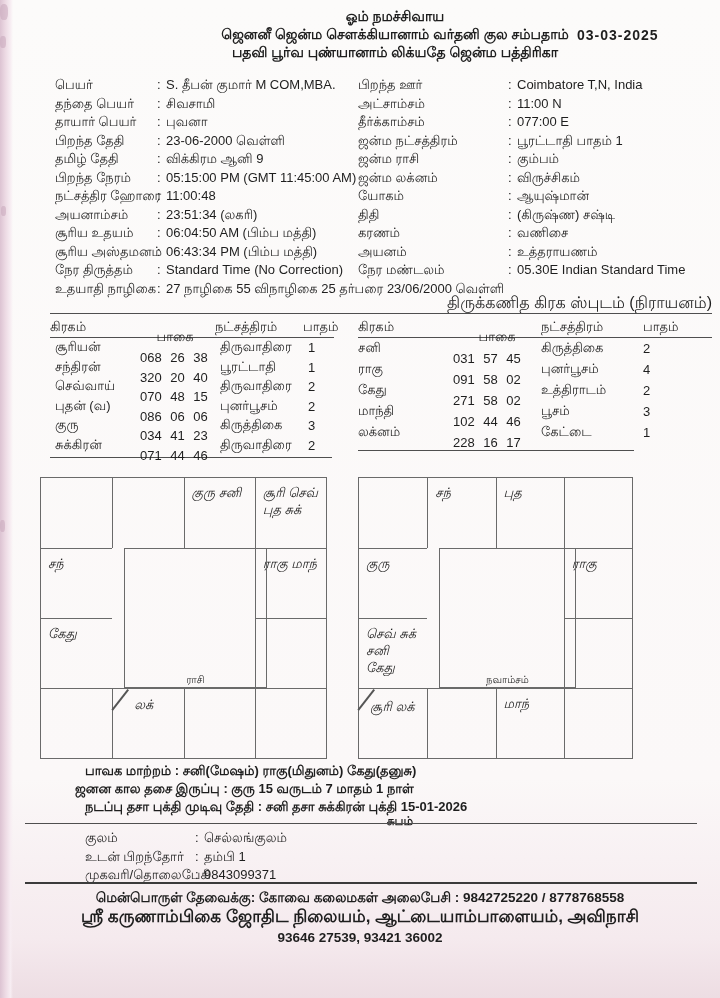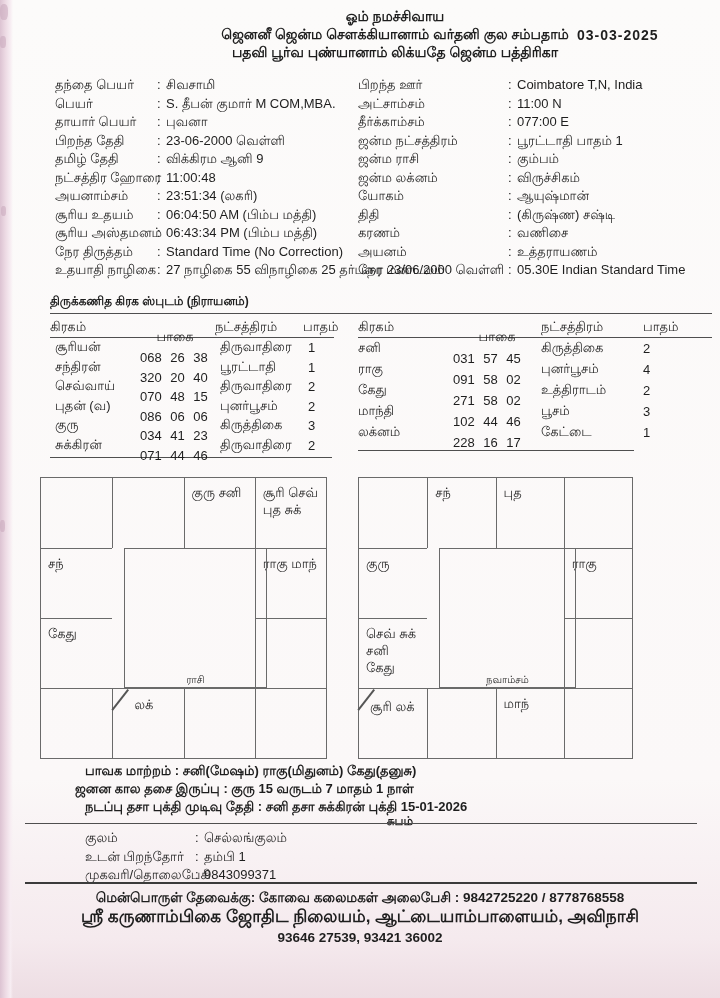--- a/index.html
+++ b/index.html
@@ -22,21 +22,21 @@
   
   .details{position:absolute;top:76px;}
   #details-left{left:55px;}
   #details-right{left:358px;}
   .drow{height:18.5px;line-height:18.5px;white-space:nowrap;}
   #details-left .dlabel{display:inline-block;width:102px;}
   #details-right .dlabel{display:inline-block;width:150px;}
   .dcolon{display:inline-block;width:9px;}
 
   
-  .ptable-title{position:absolute;left:50px;top:294px;width:662px;text-align:left;font-weight:bold;font-size:12px;}
+  .ptable-title{position:absolute;left:50px;top:294px;width:662px;text-align:right;font-weight:normal;font-size:16px;}
   .rule{position:absolute;height:1px;background:#4f4f4f;}
   .ptable{position:absolute;top:317px;}
   #ptable-left{left:50px;width:284px;}
   #ptable-right{left:358px;width:354px;}
   .phead,.prow{display:flex;align-items:center;white-space:nowrap;}
   .phead{height:20px;font-size:13px;}
   #ptable-left .prow{height:19.5px;justify-content:flex-end;}
   #ptable-right .prow{height:21px;}
   .phr{height:1px;background:#4f4f4f;}
   #ptable-left .p-name{width:85px;} #ptable-left .p-deg{width:80px;}
@@ -47,21 +47,21 @@
   .head-deg{text-align:center;}
   #ptable-left .phr.bottom{width:282px;margin-top:2px;}
   #ptable-right .phr.bottom{width:276px;margin-top:7px;}
   #ptable-left .rows{min-height:117px;} #ptable-right .rows{min-height:105px;}
 
   
   .chart{position:absolute;border:1px solid #6a6a6a;background:transparent;}
   #chart-rasi{left:40px;top:477px;width:285px;height:280px;}
   #chart-nav{left:358px;top:477px;width:273px;height:280px;}
   .cell{position:absolute;width:25%;height:25%;box-sizing:border-box;
-        border-left:1px solid #6a6a6a;border-top:1px solid #6a6a6a;}
+        border-left:1px solid #6a6a6a;border-top:1px solid #6a6a6a;font-style:italic;}
   .c0{left:0;border-left:none;} .c1{left:25%;} .c2{left:50%;} .c3{left:75%;}
   .r0{top:0;border-top:none;} .r1{top:25%;} .r2{top:50%;} .r3{top:75%;}
   .center-box{position:absolute;left:25%;top:25%;width:50%;height:50%;box-sizing:border-box;
         border:1px solid #6a6a6a;display:flex;align-items:flex-end;justify-content:center;font-size:10px;margin-left:12px;}
   .ctext{display:block;padding:6px 7px 0;white-space:pre-line;line-height:17px;}
   .slash{position:absolute;width:26px;height:1.5px;background:#555;transform:rotate(-52deg);left:-6px;top:10px;}
   .lag-rasi .ctext{padding-left:21px;padding-top:7px;}
   .lag-nav .ctext{padding-left:11px;padding-top:9px;}
 
   
@@ -89,39 +89,42 @@
 
   <div class="doc-header">
     <div class="h1">ஓம் நமச்சிவாய</div>
     <div class="h2">ஜெனனீ ஜென்ம சௌக்கியானாம் வர்தனி குல சம்பதாம்</div>
     <div class="h3">பதவி பூர்வ புண்யானாம் லிக்யதே ஜென்ம பத்திரிகா</div>
   </div>
   <div class="doc-date">03-03-2025</div>
 
   <div class="details" id="details-left">
   <div class="drow">
+    <span class="dlabel">பெயர்</span><span class="dcolon">:</span><span class="dvalue">S. தீபன் குமார் M COM,MBA.</span>
+  </div>
+
+  <div class="drow">
     <span class="dlabel">தந்தை பெயர்</span><span class="dcolon">:</span><span class="dvalue">சிவசாமி</span>
   </div>
 
   <div class="drow">
-    <span class="dlabel">பெயர்</span><span class="dcolon">:</span><span class="dvalue">S. தீபன் குமார் M COM,MBA.</span>
-  </div>
-
-  <div class="drow">
     <span class="dlabel">தாயார் பெயர்</span><span class="dcolon">:</span><span class="dvalue">புவனா</span>
   </div>
 
   <div class="drow">
     <span class="dlabel">பிறந்த தேதி</span><span class="dcolon">:</span><span class="dvalue">23-06-2000 வெள்ளி</span>
   </div>
 
   <div class="drow">
     <span class="dlabel">தமிழ் தேதி</span><span class="dcolon">:</span><span class="dvalue">விக்கிரம  ஆனி  9</span>
   </div>
 
+  <div class="drow">
+    <span class="dlabel">பிறந்த நேரம்</span><span class="dcolon">:</span><span class="dvalue">05:15:00 PM  (GMT 11:45:00 AM)</span>
+  </div>
 
   <div class="drow">
     <span class="dlabel">நட்சத்திர ஹோரை</span><span class="dcolon">:</span><span class="dvalue">11:00:48</span>
   </div>
 
   <div class="drow">
     <span class="dlabel">அயனாம்சம்</span><span class="dcolon">:</span><span class="dvalue">23:51:34 (லகரி)</span>
   </div>
 
   <div class="drow">

